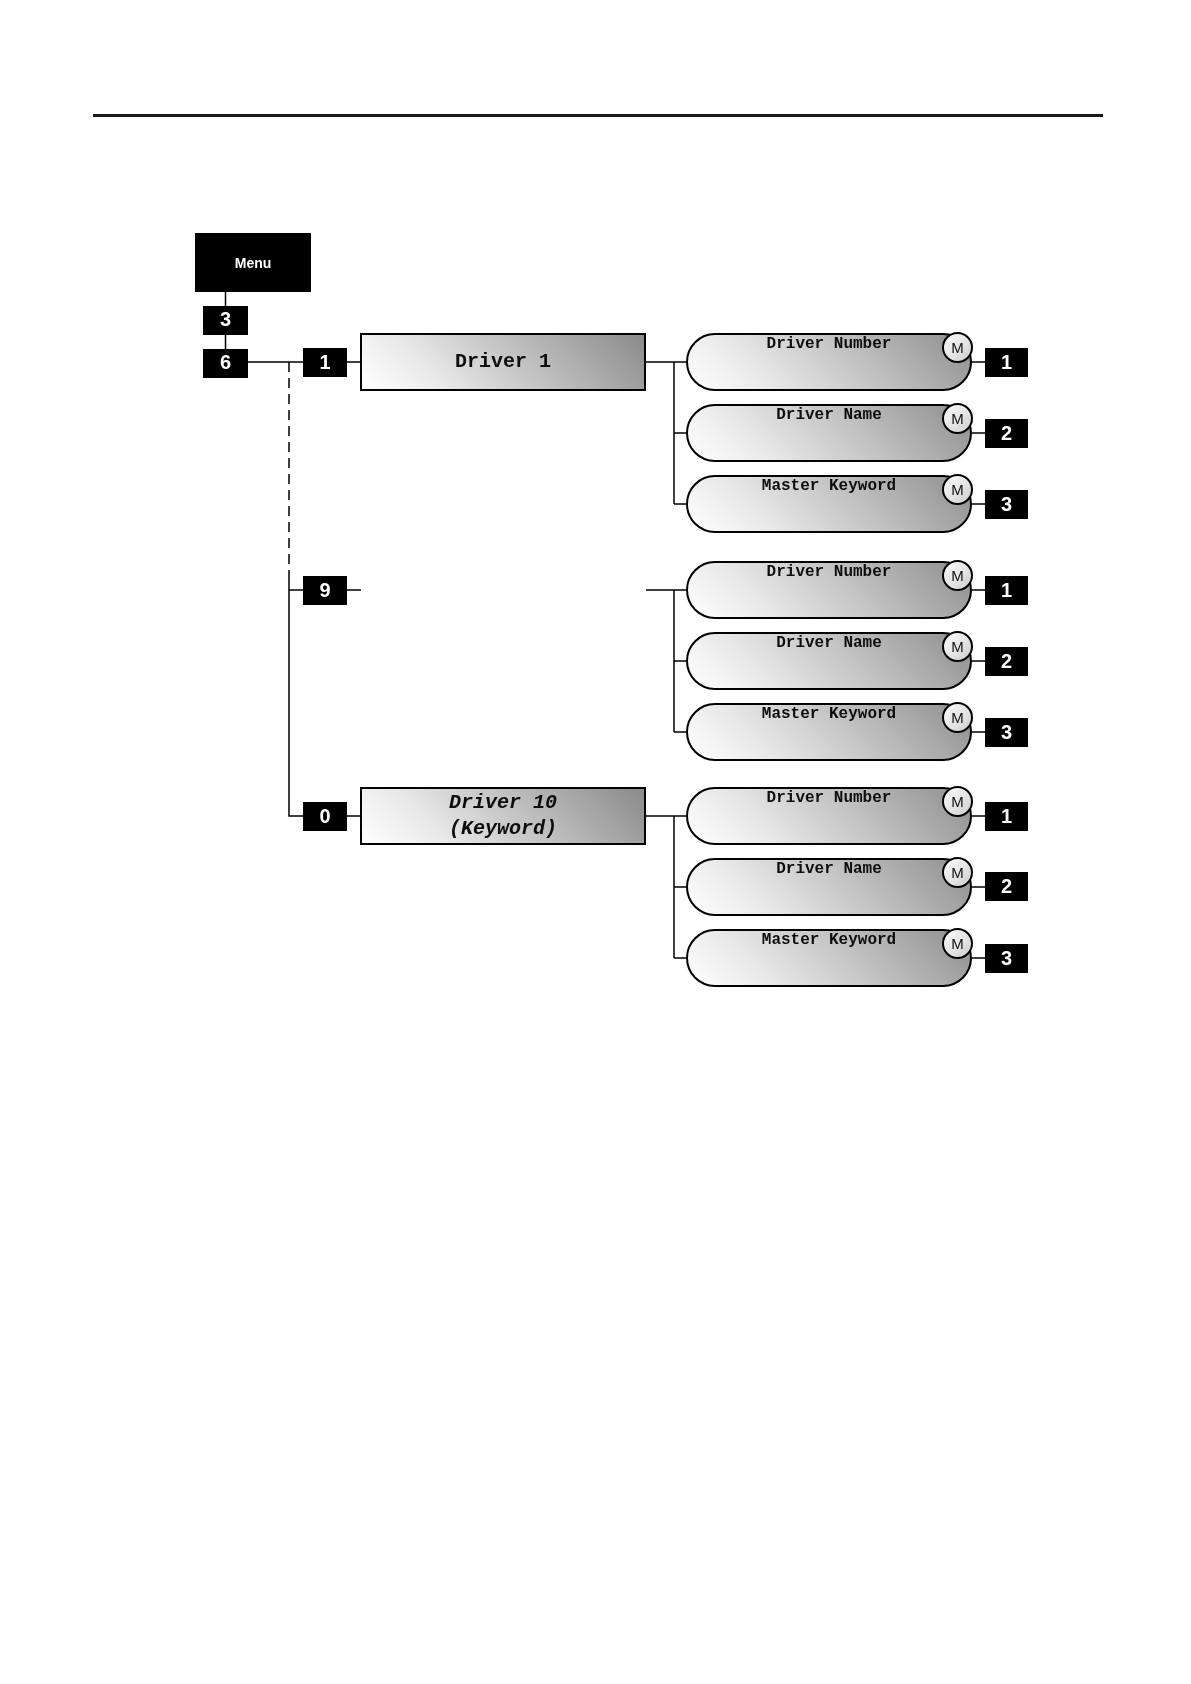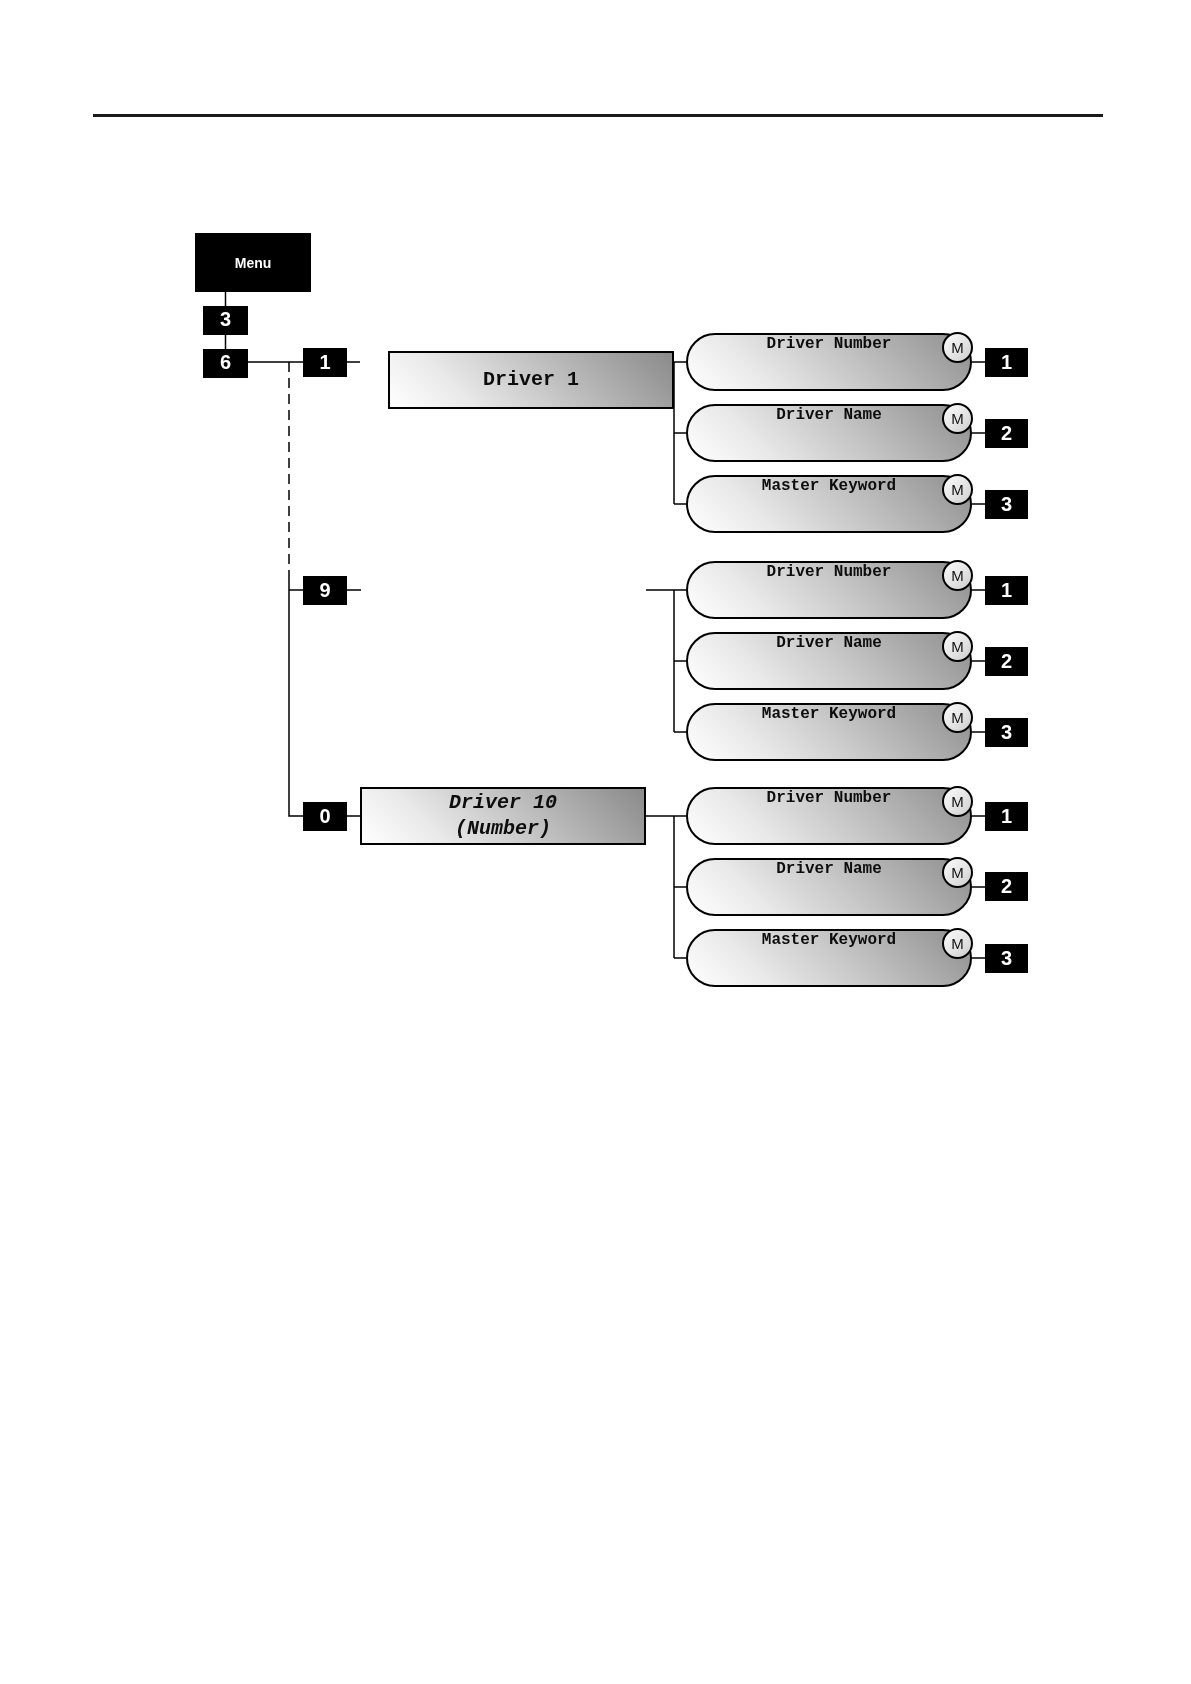--- a/index.html
+++ b/index.html
@@ -100,21 +100,21 @@
     </g>
   </svg>
 
   <div class="blackbox menu-box">
     <span>Menu</span>
   </div>
   <div class="blackbox keybox k3">3</div>
   <div class="blackbox keybox k6">6</div>
 
   <div class="blackbox gkey" style="top:348px;font-size:20px;">1</div>
-  <div class="gradbox" style="top:351px;margin-left:28px;">
+  <div class="gradbox" style="top:333px;">
     <div>Driver 1</div>
 
   </div>
 
   <div class="pill" style="top:333px;">
     <span>Driver Number</span>
   </div>
   <div class="mbadge" style="left:942px;top:332px;">M</div>
   <div class="blackbox ikey" style="top:348px;font-size:20px;">1</div>
 
@@ -146,21 +146,21 @@
 
   <div class="pill" style="top:703px;">
     <span>Master Keyword</span>
   </div>
   <div class="mbadge" style="left:942px;top:702px;">M</div>
   <div class="blackbox ikey" style="top:718px;font-size:20px;">3</div>
 
   <div class="blackbox gkey" style="top:802px;font-size:20px;">0</div>
   <div class="gradbox" style="top:787px;font-style:italic;">
     <div>Driver 10</div>
-    <div class="subtitle">(Number)</div>
+    <div class="subtitle">(Keyword)</div>
   </div>
 
   <div class="pill" style="top:787px;">
     <span>Driver Number</span>
   </div>
   <div class="mbadge" style="left:942px;top:786px;">M</div>
   <div class="blackbox ikey" style="top:802px;font-size:20px;">1</div>
 
   <div class="pill" style="top:858px;">
     <span>Driver Name</span>

